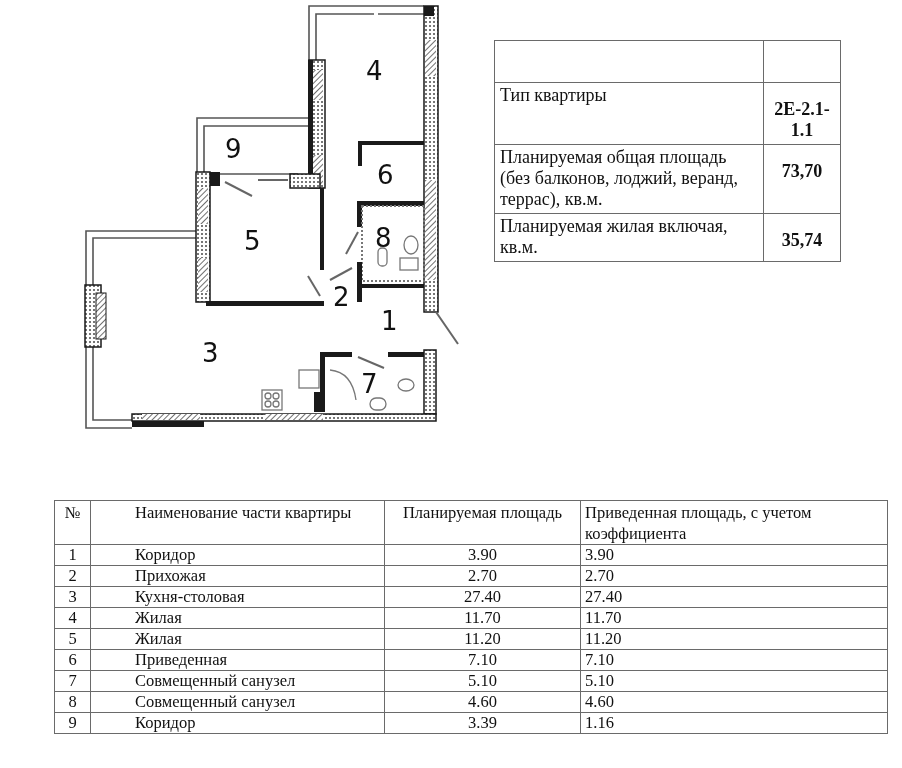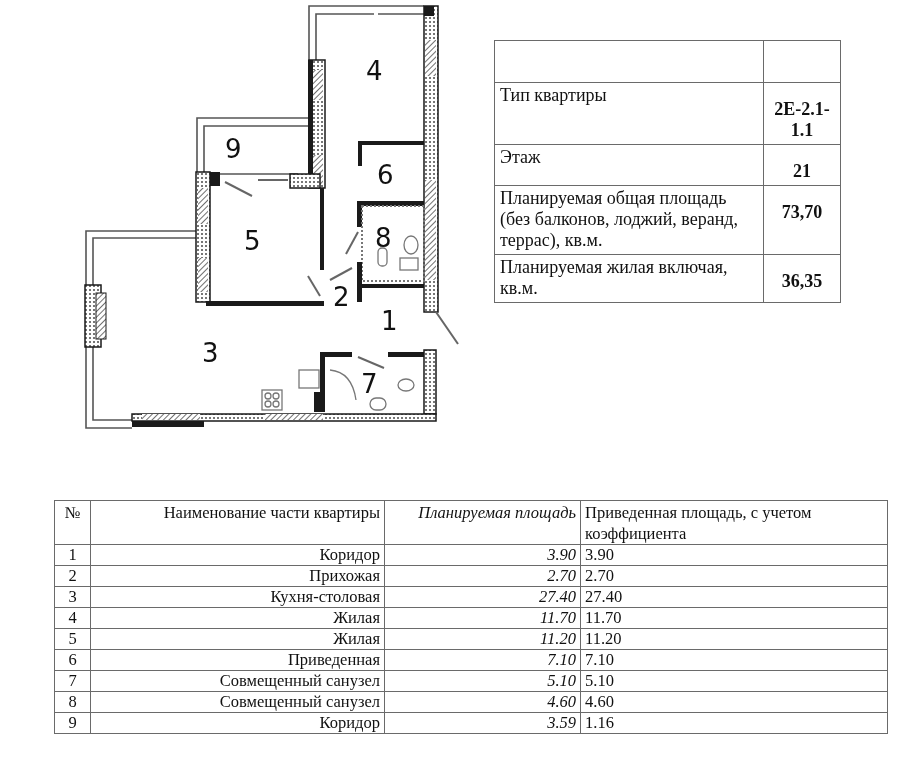--- a/index.html
+++ b/index.html
@@ -13,22 +13,22 @@
   .info td { border:1.5px solid #6a6a6a; font-size:18px; line-height:21px; vertical-align:top; padding:2px 5px 3px 5px; }
   .info td.lbl { width:258px; }
   .info td.val { width:66px; font-weight:bold; text-align:center; padding-top:16px; }
   .info tr.blank td { height:22px; }
 
   
   .rooms { position:absolute; left:54px; top:500px; border-collapse:collapse; }
   .rooms th, .rooms td { border:1.5px solid #6a6a6a; font-size:16.5px; line-height:21px; padding:0 4px; font-weight:normal; }
   .rooms th { vertical-align:top; padding-top:1px; }
   .rooms .c-no { width:27px; text-align:center; }
-  .rooms .c-name { width:245px; text-align:right;padding-left:44px; }
-  .rooms .c-plan { width:187px; text-align:right;font-style:italic; }
+  .rooms .c-name { width:245px; text-align:left;padding-left:44px; }
+  .rooms .c-plan { width:187px; text-align:center; }
   .rooms .c-red { width:298px; text-align:left; }
   .rooms td { height:20px; line-height:20px; }
 </style>
 </head>
 <body>
 
 <svg class="plan" viewBox="0 0 480 440" xmlns="http://www.w3.org/2000/svg">
   <defs>
     <pattern id="hatch" width="4" height="4" patternUnits="userSpaceOnUse" patternTransform="rotate(45)">
       <rect width="4" height="4" fill="#fff"></rect>
@@ -144,30 +144,26 @@
   <tbody>
       <tr class="blank">
     <td class="lbl"></td>
     <td class="val"></td>
   </tr>
   <tr>
     <td class="lbl" style="height:42px">Тип квартиры</td>
     <td class="val">2E-2.1-1.1</td>
   </tr>
   <tr>
-    <td class="lbl">Этаж</td>
-    <td class="val">21</td>
-  </tr>
-  <tr>
     <td class="lbl">Планируемая общая площадь (без балконов, лоджий, веранд, террас), кв.м.</td>
     <td class="val">73,70</td>
   </tr>
   <tr>
     <td class="lbl">Планируемая жилая включая, кв.м.</td>
-    <td class="val">36,35</td>
+    <td class="val">35,74</td>
   </tr>
 </tbody>
   </table>
 
 <table class="rooms">
   <tbody>
       <tr>
     <th class="c-no">№</th>
     <th class="c-name">Наименование части квартиры</th>
     <th class="c-plan">Планируемая площадь</th>
@@ -217,17 +213,17 @@
   </tr>
   <tr>
     <td class="c-no">8</td>
     <td class="c-name">Совмещенный санузел</td>
     <td class="c-plan">4.60</td>
     <td class="c-red">4.60</td>
   </tr>
   <tr>
     <td class="c-no">9</td>
     <td class="c-name">Коридор</td>
-    <td class="c-plan">3.59</td>
+    <td class="c-plan">3.39</td>
     <td class="c-red">1.16</td>
   </tr>
 </tbody>
   </table>
 
 </body></html>

